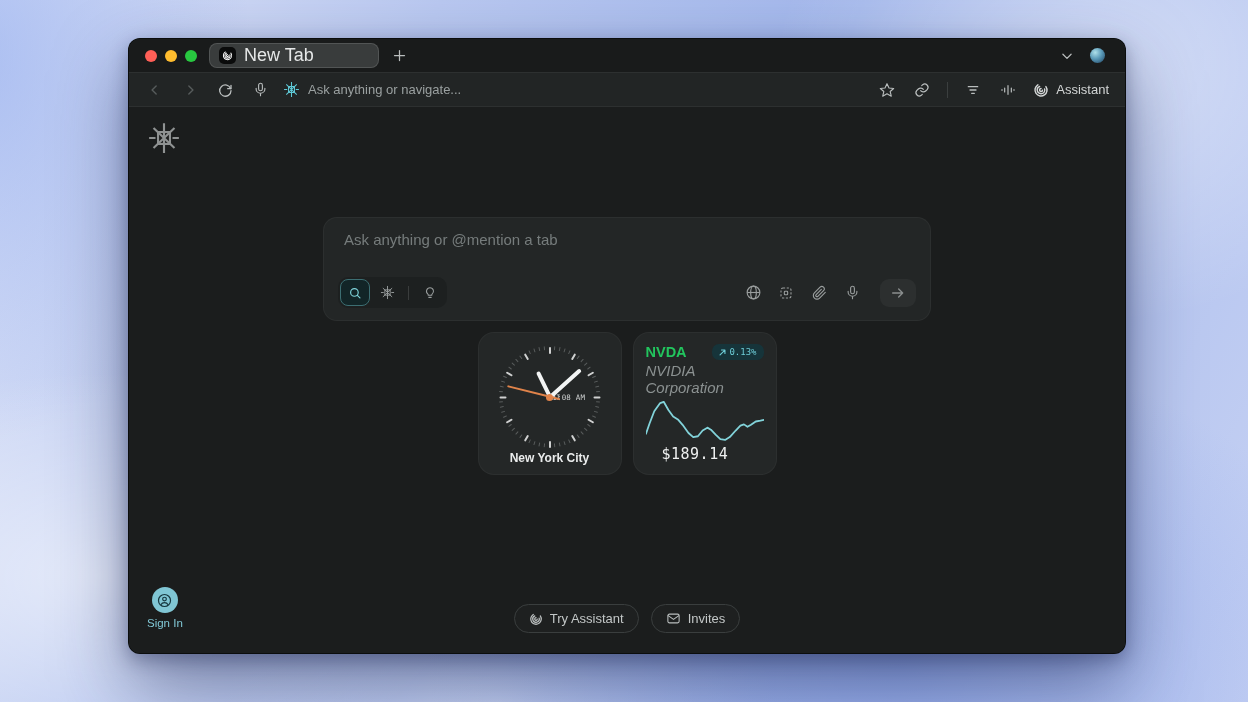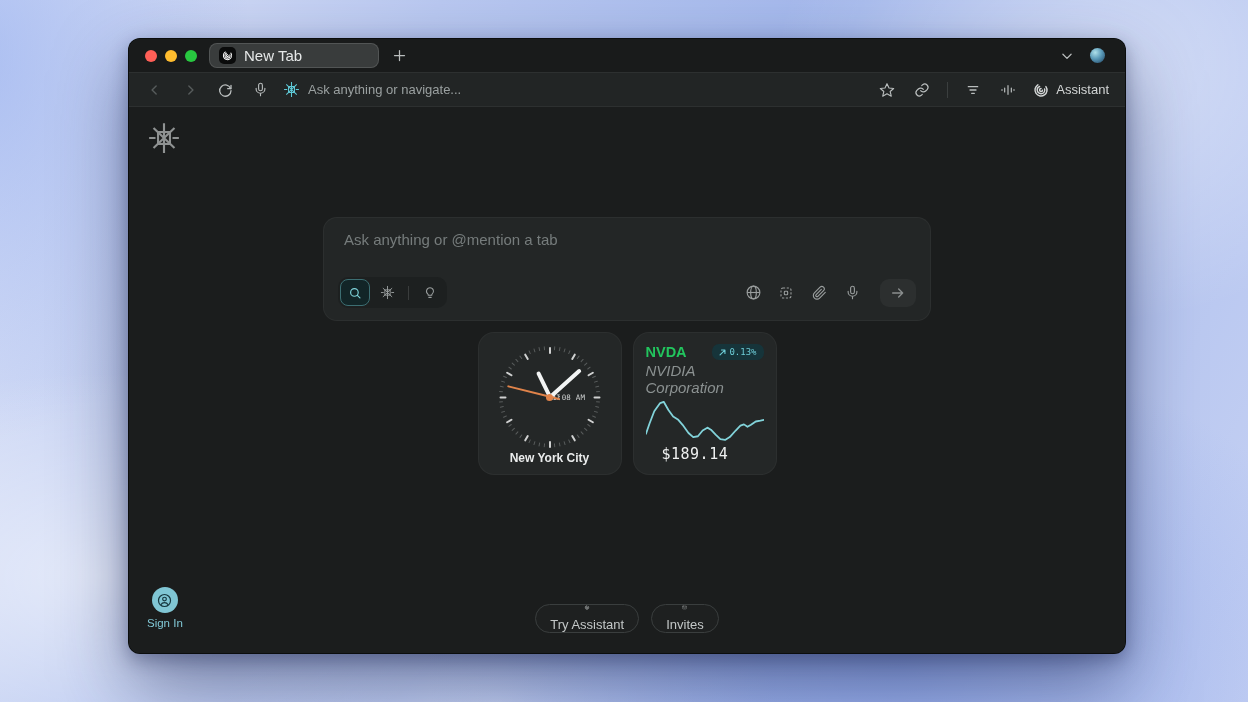--- a/index.html
+++ b/index.html
@@ -21,21 +21,21 @@
     background:#1b1d1d; border-radius:12px; overflow:hidden;
     border:1px solid rgba(8,10,10,.8);
     box-shadow:0 0 0 1px rgba(255,255,255,.06) inset, 0 30px 70px rgba(25,35,80,.5), 0 6px 18px rgba(25,35,80,.35); }
 
   
   .tabstrip { height:33px; background:#191b1b; display:flex; align-items:center; padding:0 20px 0 16px; }
   .traffic { display:flex; gap:8px; }
   .light { width:12px; height:12px; border-radius:50%; }
   .tab { margin-left:12px; width:170px; height:25px; border-radius:8px; background:#393c3c;
     border:1px solid rgba(255,255,255,.13); display:flex; align-items:center; gap:8px; padding:0 9px;
-    color:#e6e8e8; font-size:15px; }
+    color:#e6e8e8; font-size:18px; }
   .favicon { width:17px; height:17px; border-radius:5px; background:#0a0b0b; display:flex; align-items:center; justify-content:center; color:#fff; flex:0 0 auto; }
   .newtab-btn { margin-left:13px; background:none; border:none; color:#b9bdbd; display:flex; cursor:pointer; }
   .tab-right { margin-left:auto; display:flex; align-items:center; gap:16px; color:#b9bdbd; }
   .avatar { width:15px; height:15px; border-radius:50%;
     background:radial-gradient(circle at 35% 30%, #aee0ea 0%, #5a9ab8 45%, #1d3f5e 100%); }
 
   
   .navbar { height:35px; background:#222525; border-top:1px solid #2d3030; border-bottom:1px solid #2d3030;
     display:flex; align-items:center; padding:0 16px; }
   .nav-left { display:flex; align-items:center; gap:15px; }
@@ -106,21 +106,21 @@
   .w-temp { position:absolute; left:13px; top:10px; font-size:20px; font-weight:500; color:#fdfefe; letter-spacing:.5px; }
   .w-cond { position:absolute; left:14px; top:36px; font-size:11.5px; color:rgba(255,255,255,.75); }
   .w-sun { position:absolute; right:12px; top:13px; color:#fbfcf6; }
 
   
   .signin { position:absolute; left:18px; top:480px; display:flex; flex-direction:column; align-items:center; gap:4px; cursor:pointer; }
   .signin-avatar { width:26px; height:26px; border-radius:50%; background:#80c6d4; display:flex; align-items:center; justify-content:center; color:#16373f; }
   .signin-label { font-size:11.5px; color:#80c6d4; }
   .footer-buttons { position:absolute; left:0; right:0; top:497px; display:flex; justify-content:center; gap:12px; }
   .pill-btn { height:29px; border-radius:999px; border:1px solid #3a3e3e; background:rgba(255,255,255,.015);
-    color:#c3c7c7; font-size:13px; font-family:inherit; display:flex; align-items:center; gap:7px; padding:0 14px; cursor:pointer;flex-direction:column; }
+    color:#c3c7c7; font-size:13px; font-family:inherit; display:flex; align-items:center; gap:7px; padding:0 14px; cursor:pointer; }
   .pill-btn svg { color:#b9bdbd; }
 
   svg { display:block; }
 </style>
 </head>
 <body>
 
 <svg width="0" height="0" style="position:absolute">
   <defs>
     <symbol id="spiral" viewBox="0 0 24 24">

